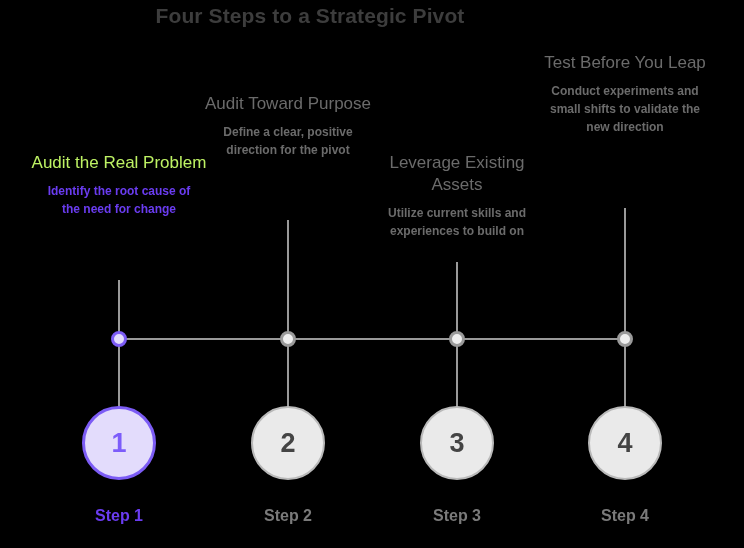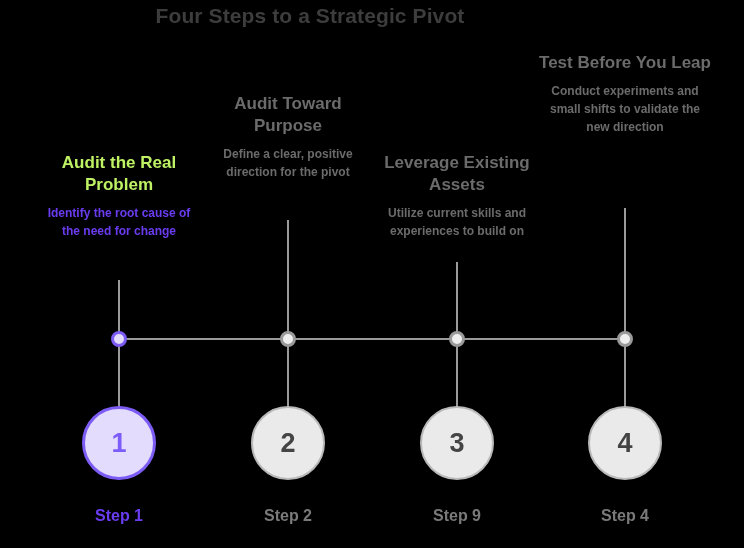--- a/index.html
+++ b/index.html
@@ -75,21 +75,21 @@
 
   .col-head {
     position: absolute;
     width: 190px;
     left: 0;
     text-align: center;
   }
 
   .step-title {
     font-size: 17px;
-    font-weight: bold;
+    font-weight: normal;
     color: #6b6b6b;
     line-height: 22px;
     margin: 0 0 8px 0;
     padding: 0 6px;
     box-sizing: border-box;
   }
   .step-desc {
     font-size: 12px;
     font-weight: bold;
     color: #6b6b6b;
@@ -182,21 +182,21 @@
   </div>
 
   <div class="col" style="left:362px;">
     <div class="col-head" style="top:152px;">
       <div class="step-title">Leverage Existing Assets</div>
       <div class="step-desc">Utilize current skills and experiences to build on</div>
     </div>
     <div class="circle">
       <span>3</span>
     </div>
-    <div class="step-label">Step 9</div>
+    <div class="step-label">Step 3</div>
   </div>
 
   <div class="col" style="left:530px;">
     <div class="col-head" style="top:52px;">
       <div class="step-title">Test Before You Leap</div>
       <div class="step-desc">Conduct experiments and small shifts to validate the new direction</div>
     </div>
     <div class="circle">
       <span>4</span>
     </div>

